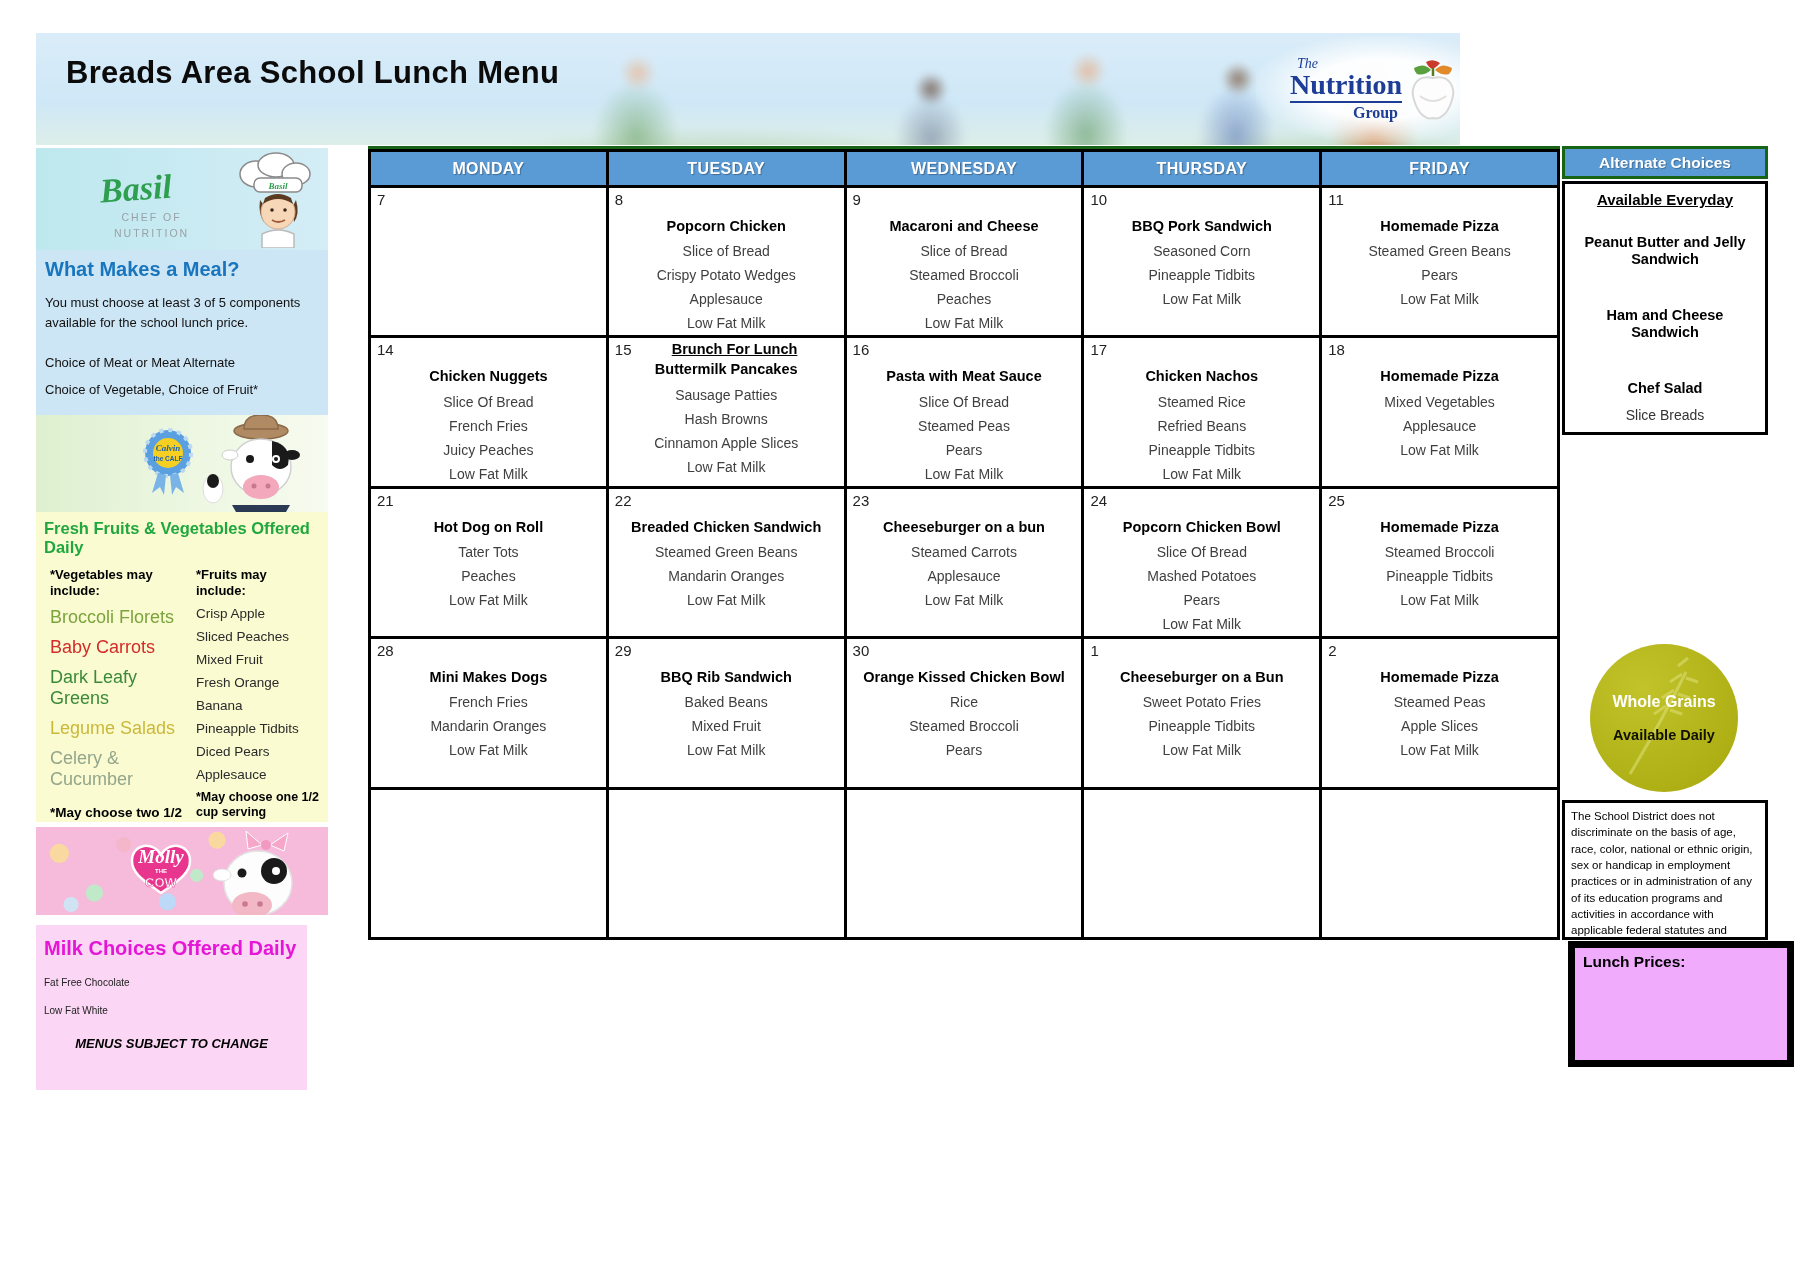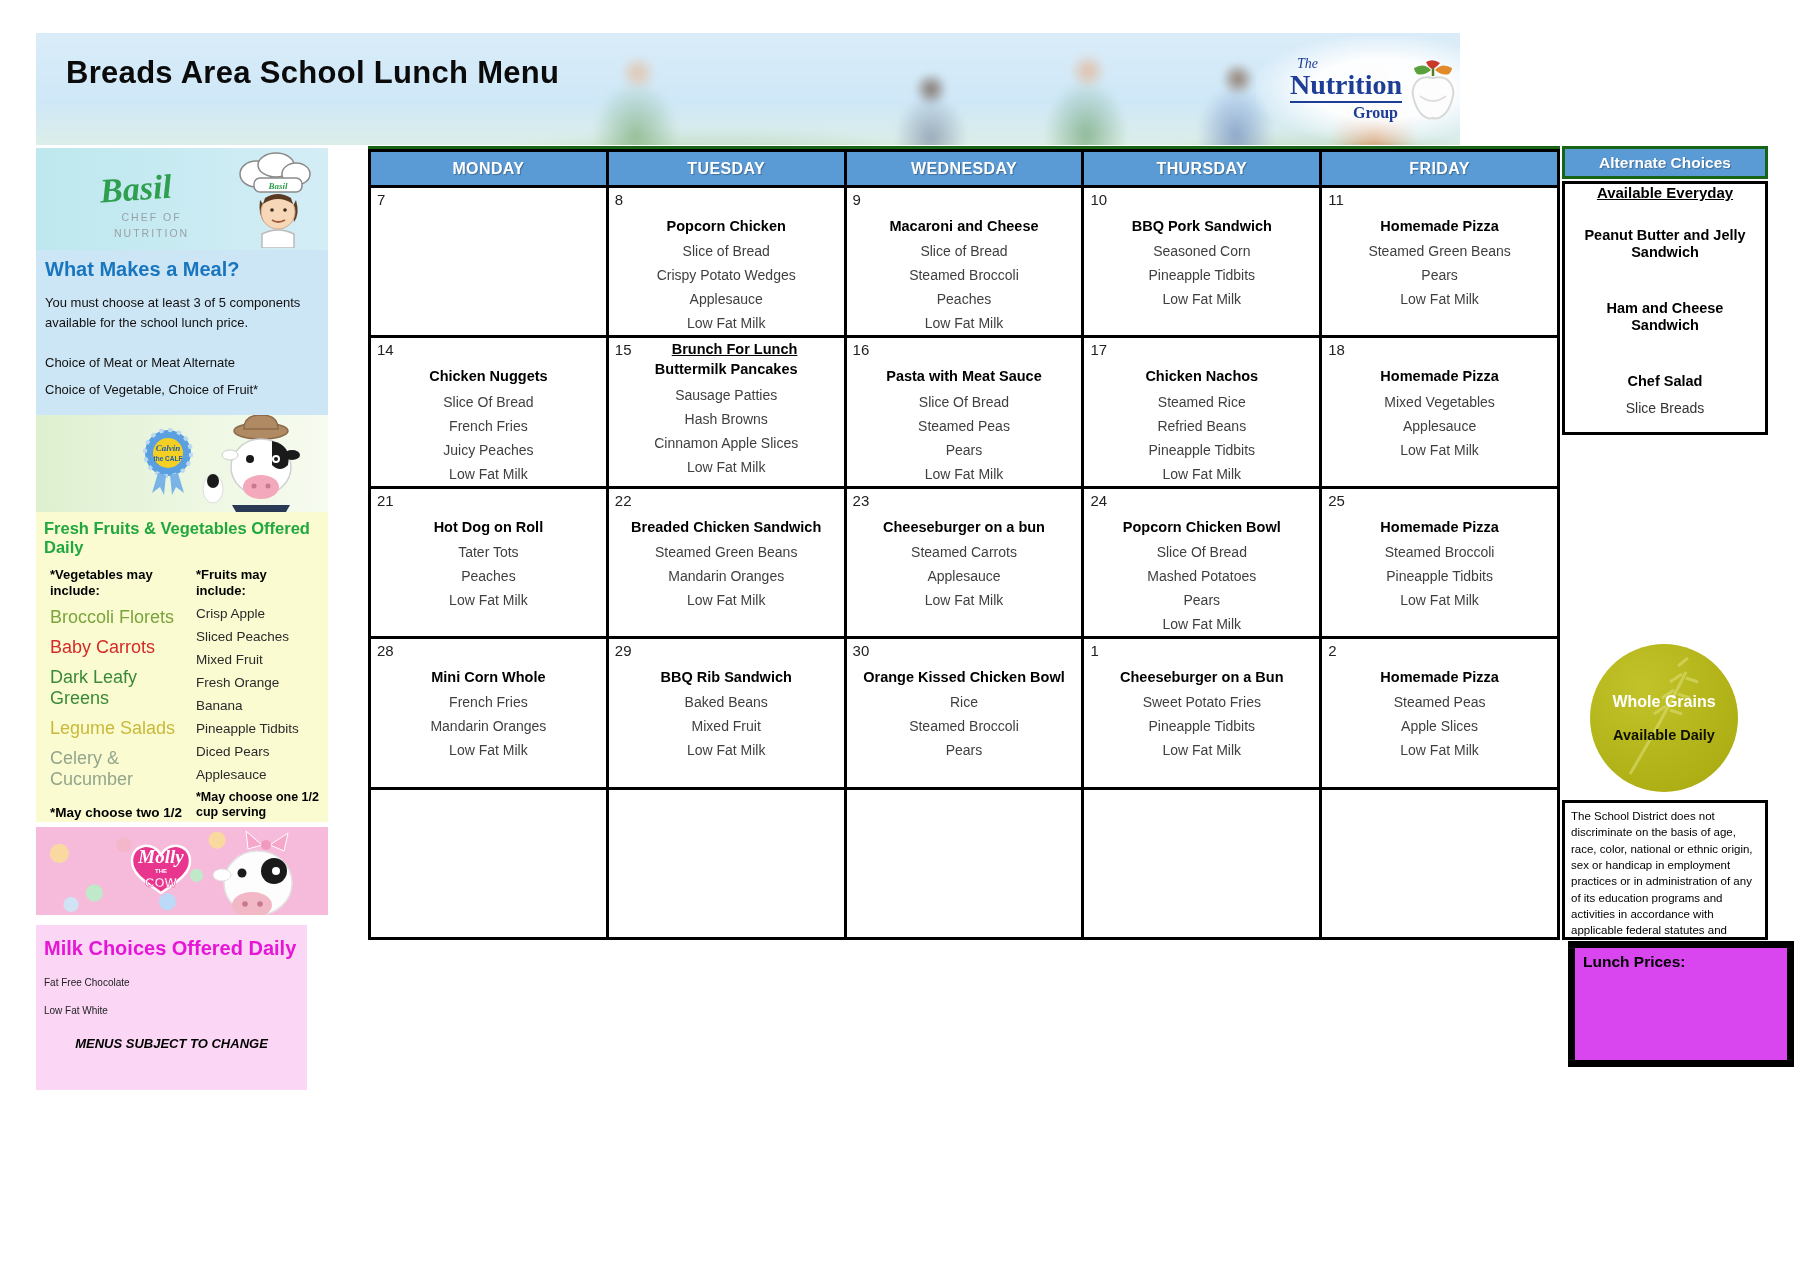--- a/index.html
+++ b/index.html
@@ -94,37 +94,37 @@
   .date-num { font-size:15px; color:#222; }
   .cell-title { flex:1; text-align:center; font-weight:bold; text-decoration:underline; font-size:14.5px; color:#000; }
   .entree { text-align:center; font-weight:bold; font-size:14.5px; color:#000; margin-top:9px; line-height:1.25; }
   .has-title .entree { margin-top:2px; }
   .side { text-align:center; font-size:14px; color:#3f3f3f; margin-top:8px; }
 
   
   .alt-col { position:absolute; left:1562px; top:146px; width:206px; height:794px; }
   .alt-header { height:33px; background:#5b9bd5; border:3px solid #176417; color:#fff; font-weight:bold; font-size:15.5px;
     display:flex; align-items:center; justify-content:center; text-shadow:1px 1px 1px rgba(0,0,0,.3); }
-  .alt-box { margin-top:2px; border:3px solid #000; height:254px; text-align:center; background:#fff; }
+  .alt-box { margin-top:2px; border:3px solid #000; height:254px; text-align:center; padding-top:7px; background:#fff; }
   .alt-sub { font-weight:bold; text-decoration:underline; font-size:15px; color:#000; }
   .alt-item { font-weight:bold; font-size:14.5px; margin-top:38px; line-height:1.2; padding:0 16px; color:#000; }
   .alt-item:first-of-type { margin-top:26px; }
   .alt-last { font-size:14px; color:#333; margin-top:10px; }
 
   .wg-badge { position:absolute; left:28px; top:498px; width:148px; height:148px; border-radius:50%;
     background:radial-gradient(circle at 35% 30%, #c2c32a, #a7a80d); overflow:hidden;
     display:flex; flex-direction:column; align-items:center; justify-content:center; gap:16px; }
   .wg-wheat { position:absolute; inset:0; opacity:.65; }
   .wg-line1 { position:relative; color:#fff; font-weight:bold; font-size:16px; }
   .wg-line2 { position:relative; color:#101000; font-weight:bold; font-size:14.5px; }
 
   .disclaimer { position:absolute; bottom:0; left:0; width:206px; height:140px; border:3px solid #000; background:#fff;
     font-size:11.5px; line-height:1.42; padding:5px 6px; color:#000; }
 
-  .prices { position:absolute; left:1568px; top:941px; width:226px; height:126px; border:7px solid #000; background:#d946ef; padding:5px 8px; }
+  .prices { position:absolute; left:1568px; top:941px; width:226px; height:126px; border:7px solid #000; background:#f0abfc; padding:5px 8px; }
   .prices-heading { font-weight:bold; font-size:15.5px; color:#000; }
   .price-row { font-weight:bold; font-size:15px; color:#000; margin-top:14px; }
 </style>
 </head>
 <body>
 
 <div class="page">
 
   <div class="banner">
     <div class="banner-art"></div>
@@ -416,21 +416,21 @@
         </div>
         <div class="entree">Homemade Pizza</div>
         <div class="side">Steamed Broccoli</div>
         <div class="side">Pineapple Tidbits</div>
         <div class="side">Low Fat Milk</div>
       </div>
       <div class="cell">
         <div class="cell-top">
           <span class="date-num">28</span>
         </div>
-        <div class="entree">Mini Corn Whole</div>
+        <div class="entree">Mini Makes Dogs</div>
         <div class="side">French Fries</div>
         <div class="side">Mandarin Oranges</div>
         <div class="side">Low Fat Milk</div>
       </div>
       <div class="cell">
         <div class="cell-top">
           <span class="date-num">29</span>
         </div>
         <div class="entree">BBQ Rib Sandwich</div>
         <div class="side">Baked Beans</div>

